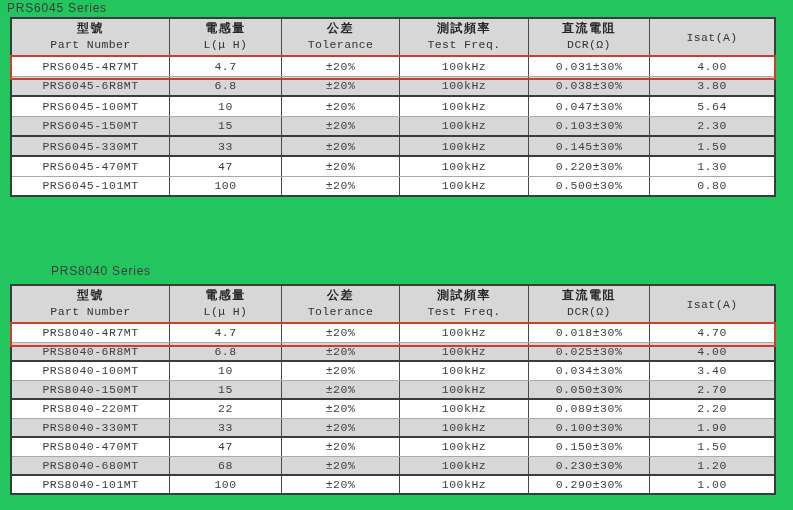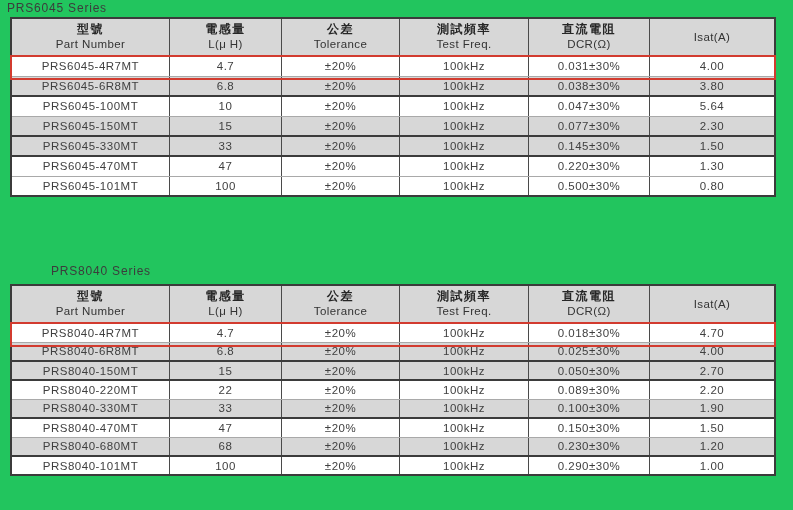--- a/index.html
+++ b/index.html
@@ -8,21 +8,21 @@
     font-family:"Liberation Sans","DejaVu Sans",sans-serif;
     color:#3f3f3f;
   }
   .page{position:relative;width:793px;height:510px;overflow:hidden;background:#22c55e;}
   .series-title{
     position:absolute;left:7px;margin:0;
     font-size:12px;font-weight:normal;color:#3c3c3c;letter-spacing:0.8px;
   }
   #title-0{top:1px;}
   #title-1{top:264px;margin-left:44px;}
-  .table-wrap{position:absolute;left:10px;width:766px;}
+  .table-wrap{position:absolute;left:10px;width:766px;font-family:Liberation Mono, monospace;}
   #wrap-0{top:17px;}
   #wrap-1{top:284px;}
   table.spec-table{
     width:766px;border-collapse:collapse;table-layout:fixed;
     border:2px solid #3b3b3b;background:#fff;
   }
   .spec-table th:nth-child(1){width:157px;}
   .spec-table th:nth-child(2){width:111px;}
   .spec-table th:nth-child(3){width:117px;}
   .spec-table th:nth-child(4){width:128px;}
@@ -111,21 +111,21 @@
             <td>±20%</td>
             <td>100kHz</td>
             <td>0.047±30%</td>
             <td>5.64</td>
           </tr>
           <tr class="even">
             <td>PRS6045-150MT</td>
             <td>15</td>
             <td>±20%</td>
             <td>100kHz</td>
-            <td>0.077±30%</td>
+            <td>0.103±30%</td>
             <td>2.30</td>
           </tr>
           <tr class="even">
             <td>PRS6045-330MT</td>
             <td>33</td>
             <td>±20%</td>
             <td>100kHz</td>
             <td>0.145±30%</td>
             <td>1.50</td>
           </tr>
@@ -191,20 +191,28 @@
             <td>4.70</td>
           </tr>
           <tr class="even">
             <td>PRS8040-6R8MT</td>
             <td>6.8</td>
             <td>±20%</td>
             <td>100kHz</td>
             <td>0.025±30%</td>
             <td>4.00</td>
           </tr>
+          <tr class="odd">
+            <td>PRS8040-100MT</td>
+            <td>10</td>
+            <td>±20%</td>
+            <td>100kHz</td>
+            <td>0.034±30%</td>
+            <td>3.40</td>
+          </tr>
           <tr class="even">
             <td>PRS8040-150MT</td>
             <td>15</td>
             <td>±20%</td>
             <td>100kHz</td>
             <td>0.050±30%</td>
             <td>2.70</td>
           </tr>
           <tr class="odd">
             <td>PRS8040-220MT</td>

